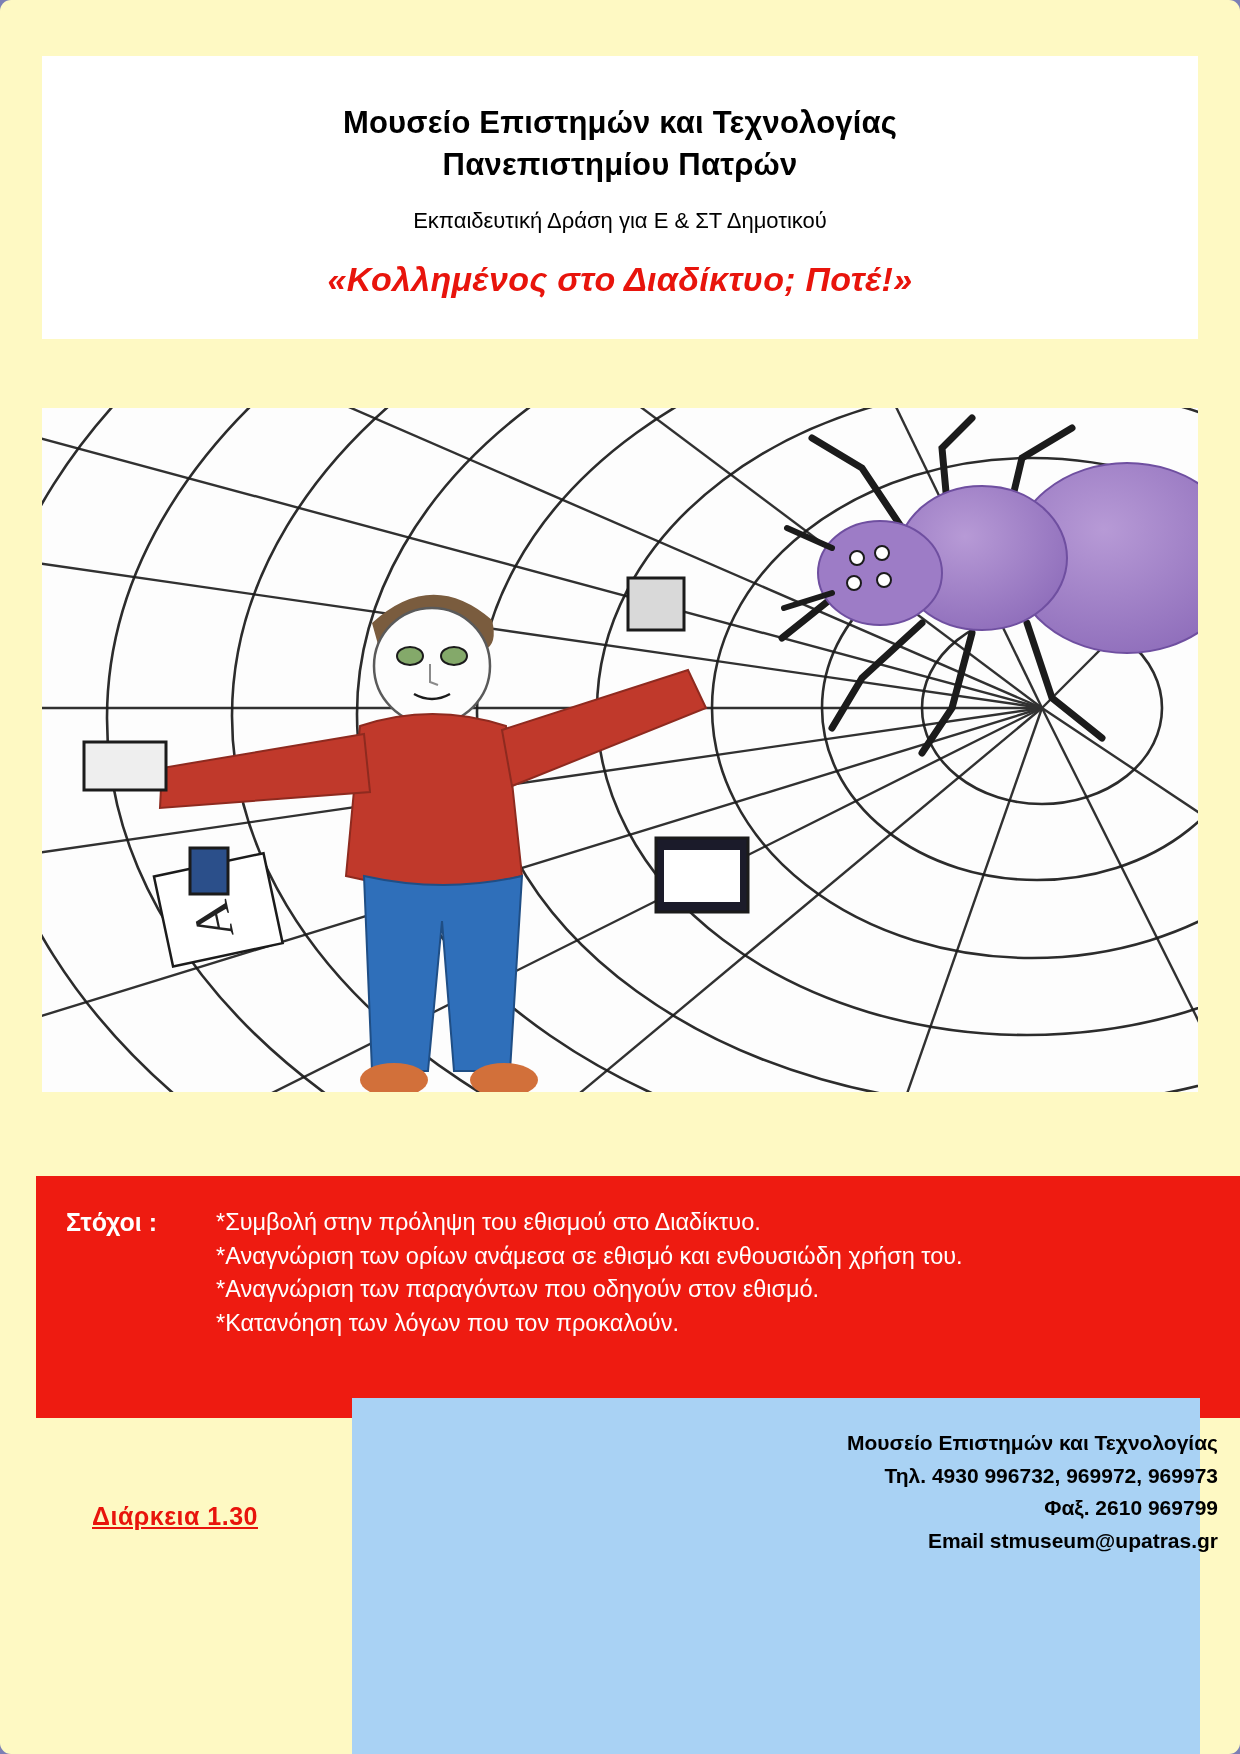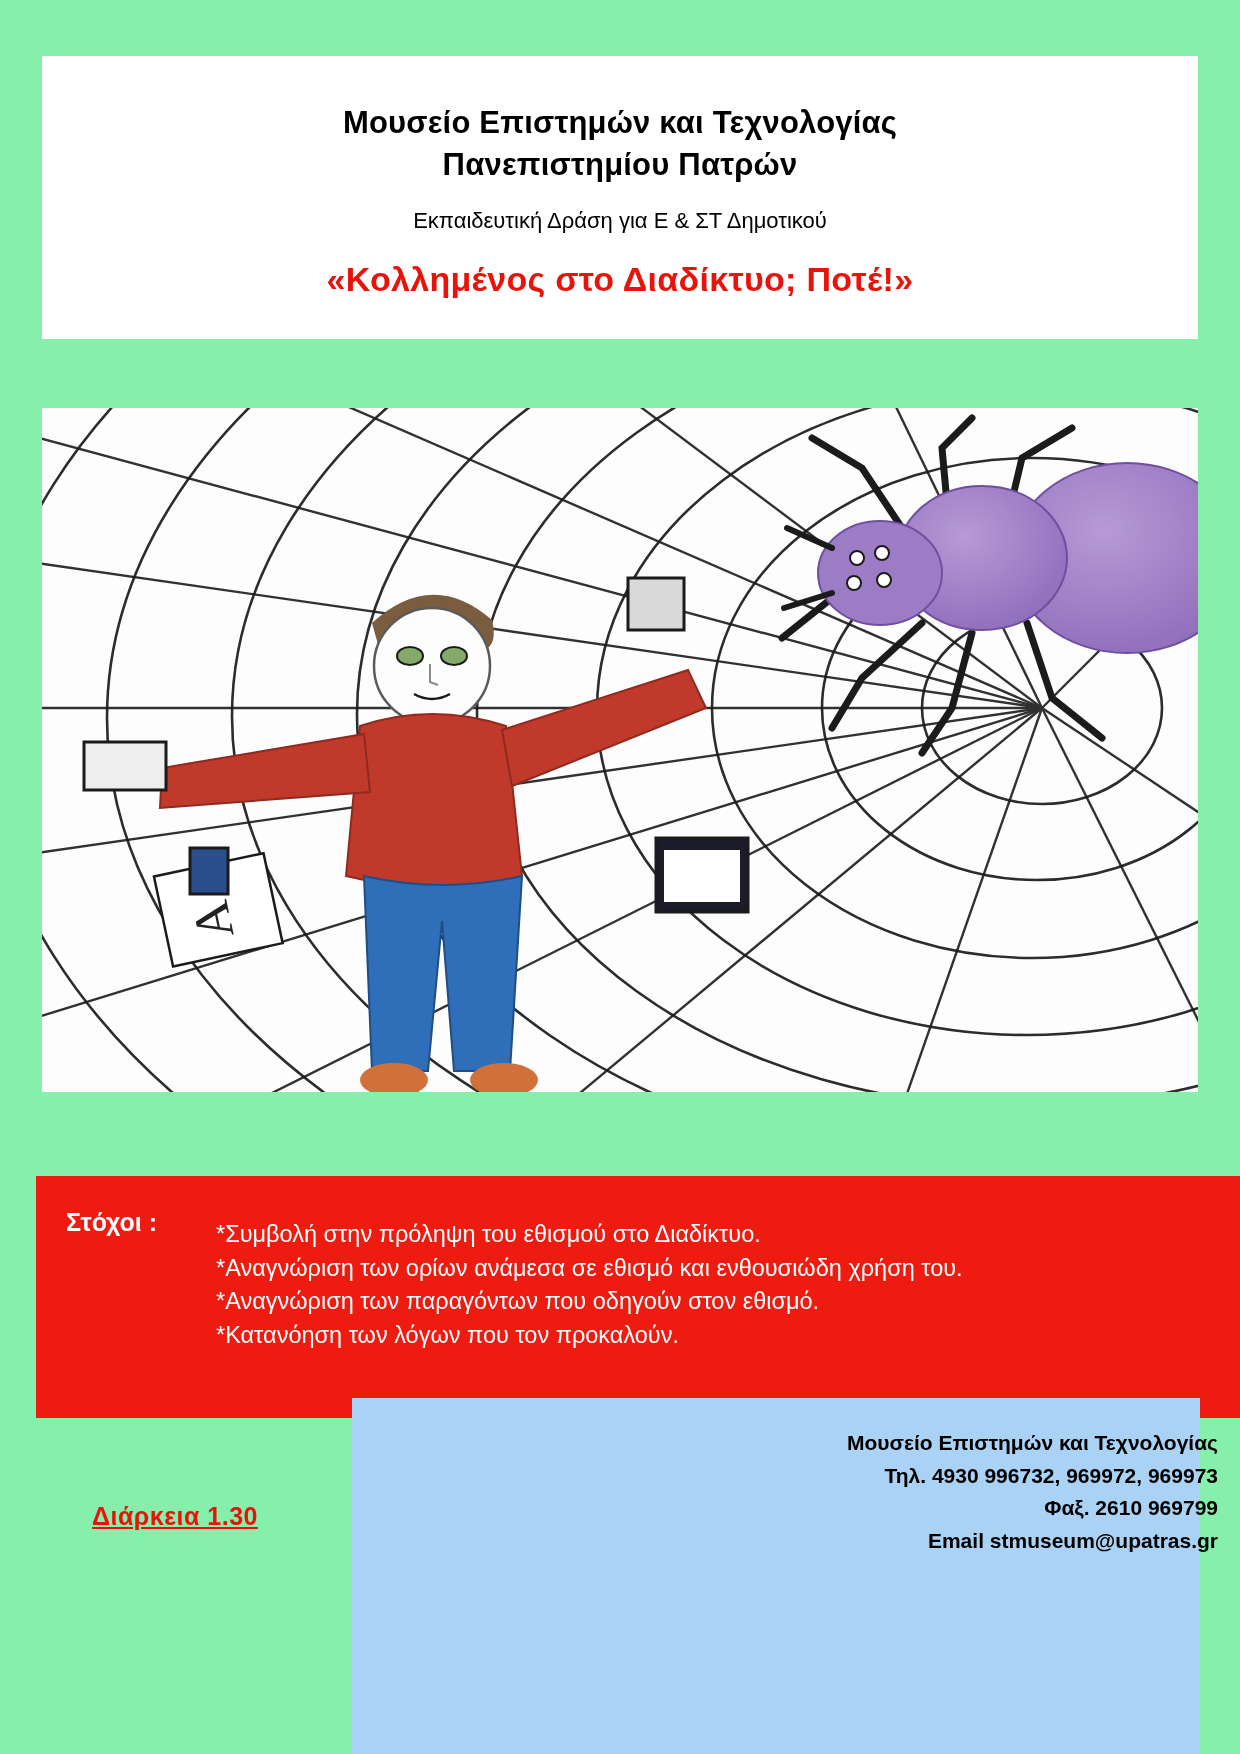--- a/index.html
+++ b/index.html
@@ -11,21 +11,22 @@
     height: 1754px;
     background: #7b7fb5;
     font-family: "Liberation Sans", sans-serif;
     position: relative;
     overflow: hidden;
   }
 
   .poster {
     position: absolute;
     inset: 0;
-    background: #86efac;
+    background: #fef9c3;
+    border-radius: 11px;
   }
 
   
   .header-band {
     position: absolute;
     left: 42px;
     top: 56px;
     width: 1156px;
     height: 283px;
     background: #ffffff;
@@ -47,20 +48,21 @@
   .subtitle-line {
     margin-top: 22px;
     font-size: 22px;
     color: #000000;
     text-align: center;
   }
   .red-title {
     margin-top: 26px;
     font-size: 34px;
     font-weight: bold;
+    font-style: italic;
     color: #e8140c;
     text-align: center;
     letter-spacing: 0.3px;
   }
 
   
   .artwork-frame {
     position: absolute;
     left: 42px;
     top: 408px;
@@ -94,21 +96,20 @@
     font-size: 25px;
     font-weight: bold;
     white-space: nowrap;
     padding-top: 2px;
     width: 140px;
     flex: 0 0 140px;
   }
   .obj-list {
     flex: 1 1 auto;
     padding-left: 10px;
-    margin-top: 12px;
   }
   .obj-item {
     font-size: 23.5px;
     line-height: 1.43;
     color: #ffffff;
     white-space: nowrap;
   }
 
   
   .footer-blue {

